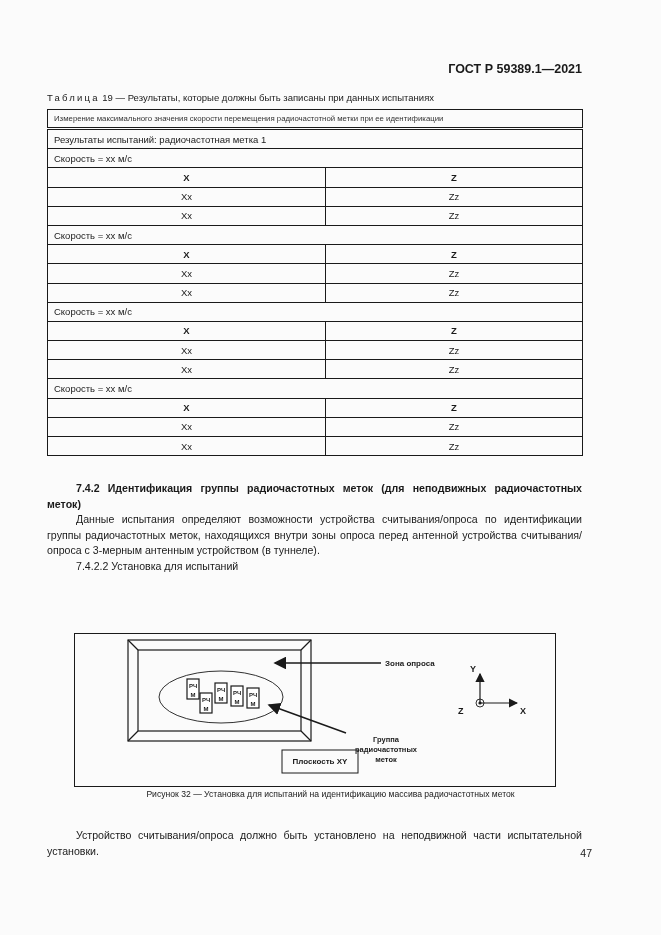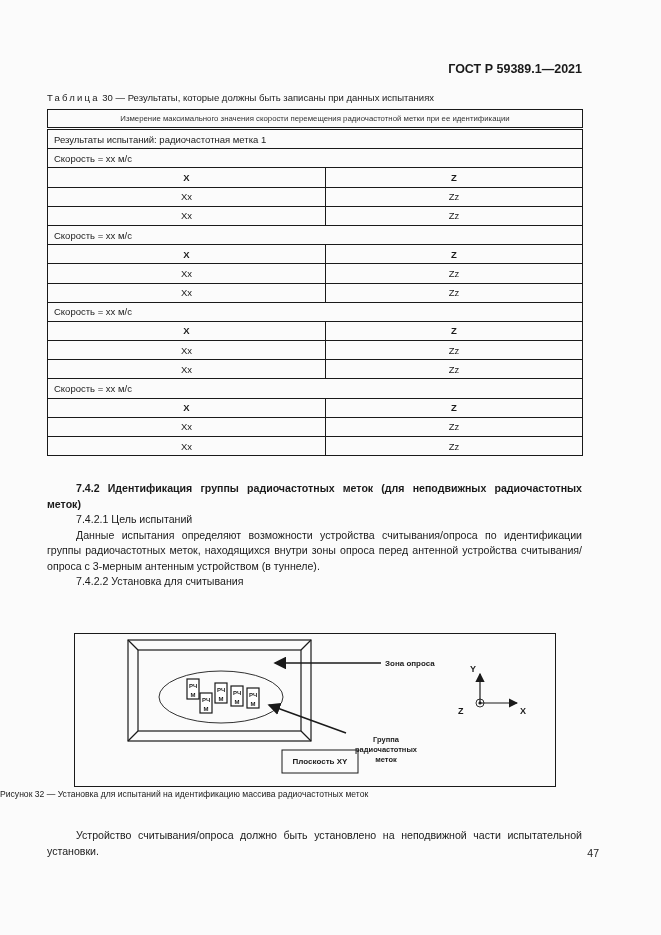--- a/index.html
+++ b/index.html
@@ -10,37 +10,37 @@
   }
   .abs { position: absolute; }
   .doc-code { right: 79px; top: 62px; font-size: 12.5px; font-weight: bold; margin-left: 8px; }
   .table-caption { left: 47px; top: 92px; font-size: 9.5px; white-space: nowrap; }
   .table-caption .spaced { letter-spacing: 2.2px; margin-top: 34px; }
   table.results {
     position: absolute; left: 47px; top: 109px; width: 535px;
     border-collapse: collapse; font-size: 9.5px; table-layout: fixed;
   }
   table.results td { border: 1.3px solid #1a1a1a; height: 18.2px; padding: 0 6px; }
-  table.results tr.head td { text-align: center; font-size: 7.8px; color: #333; border-bottom: 3.5px double #1a1a1a; height: 17px; margin-top: 9px; }
+  table.results tr.head td { text-align: left; font-size: 7.8px; color: #333; border-bottom: 3.5px double #1a1a1a; height: 17px; margin-top: 9px; }
   table.results td.c { text-align: center; }
   table.results tr.axis td { font-weight: bold; }
   .body-text { left: 47px; width: 535px; font-size: 10.6px; line-height: 15.5px; text-align: justify; }
   .indent { text-indent: 29px; }
   .bold { font-weight: bold; }
   .figure-box { left: 74px; top: 633px; width: 480px; height: 152px; border: 1.3px solid #1a1a1a; }
-  .fig-caption { left: 0; width: 661px; top: 789px; font-size: 8.6px; }
-  .page-num { right: 62px; top: 847px; font-size: 10.5px; }
+  .fig-caption { left: 0; width: 661px; top: 789px; text-align: center; font-size: 8.6px; }
+  .page-num { right: 69px; top: 847px; font-size: 10.5px; }
   svg text { font-family: "Liberation Sans", sans-serif; }
 </style>
 </head>
 <body>
 
 <div class="abs doc-code">ГОСТ Р 59389.1—2021</div>
 
-<div class="abs table-caption"><span class="spaced">Таблица</span><span> 30 — Результаты, которые должны быть записаны при данных испытаниях</span></div>
+<div class="abs table-caption"><span class="spaced">Таблица</span><span> 19 — Результаты, которые должны быть записаны при данных испытаниях</span></div>
 
 <table class="results">
   <colgroup>
       <col style="width:278px">
       <col style="width:257px">
     </colgroup>
   <tbody>
       <tr class="head">
         <td colspan="2">Измерение максимального значения скорости перемещения радиочастотной метки при ее идентификации</td>
       </tr>
@@ -107,23 +107,22 @@
       </tr>
   <tr>
         <td class="c">Xx</td>
         <td class="c">Zz</td>
       </tr>
 </tbody>
   </table>
 
 <div class="abs body-text" style="top:481px;">
   <div class="indent bold">7.4.2 Идентификация группы радиочастотных меток (для неподвижных радиочастотных меток)</div>
-  <div class="indent">7.4.2.1 Цель испытаний</div>
   <div class="indent">Данные испытания определяют возможности устройства считывания/опроса по идентификации группы радиочастотных меток, находящихся внутри зоны опроса перед антенной устройства считывания/опроса с 3-мерным антенным устройством (в туннеле).</div>
-  <div class="indent">7.4.2.2 Установка для считывания</div>
+  <div class="indent">7.4.2.2 Установка для испытаний</div>
 </div>
 
 <div class="abs figure-box">
   <svg width="480" height="152" viewBox="74 619 480 152" xmlns="http://www.w3.org/2000/svg">
     <defs>
       <marker id="ah" markerWidth="8" markerHeight="8" refX="7" refY="4" orient="auto">
         <path d="M0,0 L8,4 L0,8 z" fill="#1a1a1a"></path>
       </marker>
     </defs>
 

